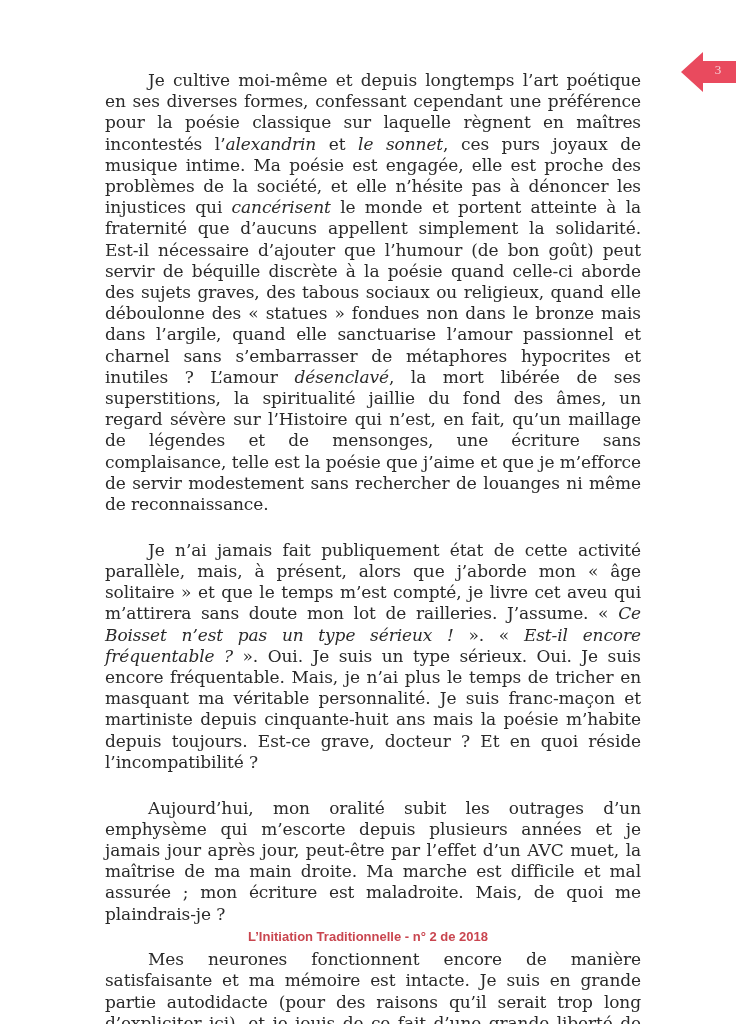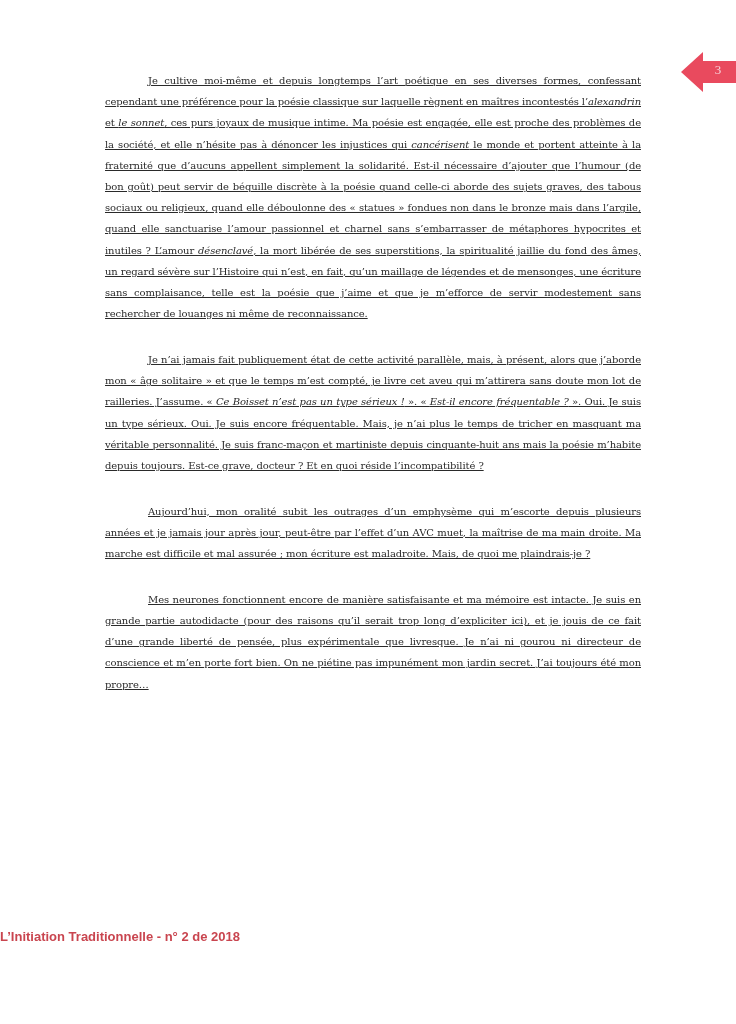--- a/index.html
+++ b/index.html
@@ -37,34 +37,33 @@
       color: #f7d3da;
     }
     .content {
       position: absolute;
       left: 105px;
       top: 70px;
       width: 536px;
     }
     .para {
       margin: 0 0 24.5px 0;
-      font-size: 10px;
+      font-size: 17px;
       line-height: 21.2px;
       text-align: justify;
       text-indent: 43px;
       letter-spacing: -0.1px;
-      text-decoration: underline;
     }
     .para em { font-style: italic; }
     .footer {
       position: absolute;
       left: 0;
       width: 736px;
       top: 929px;
-      text-align: left;
+      text-align: center;
       font-family: "Liberation Sans", sans-serif;
       font-weight: bold;
       font-size: 13px;
       color: #c9454f;
     }
   </style>
 </head>
 <body>
 
 <div class="page-marker">

